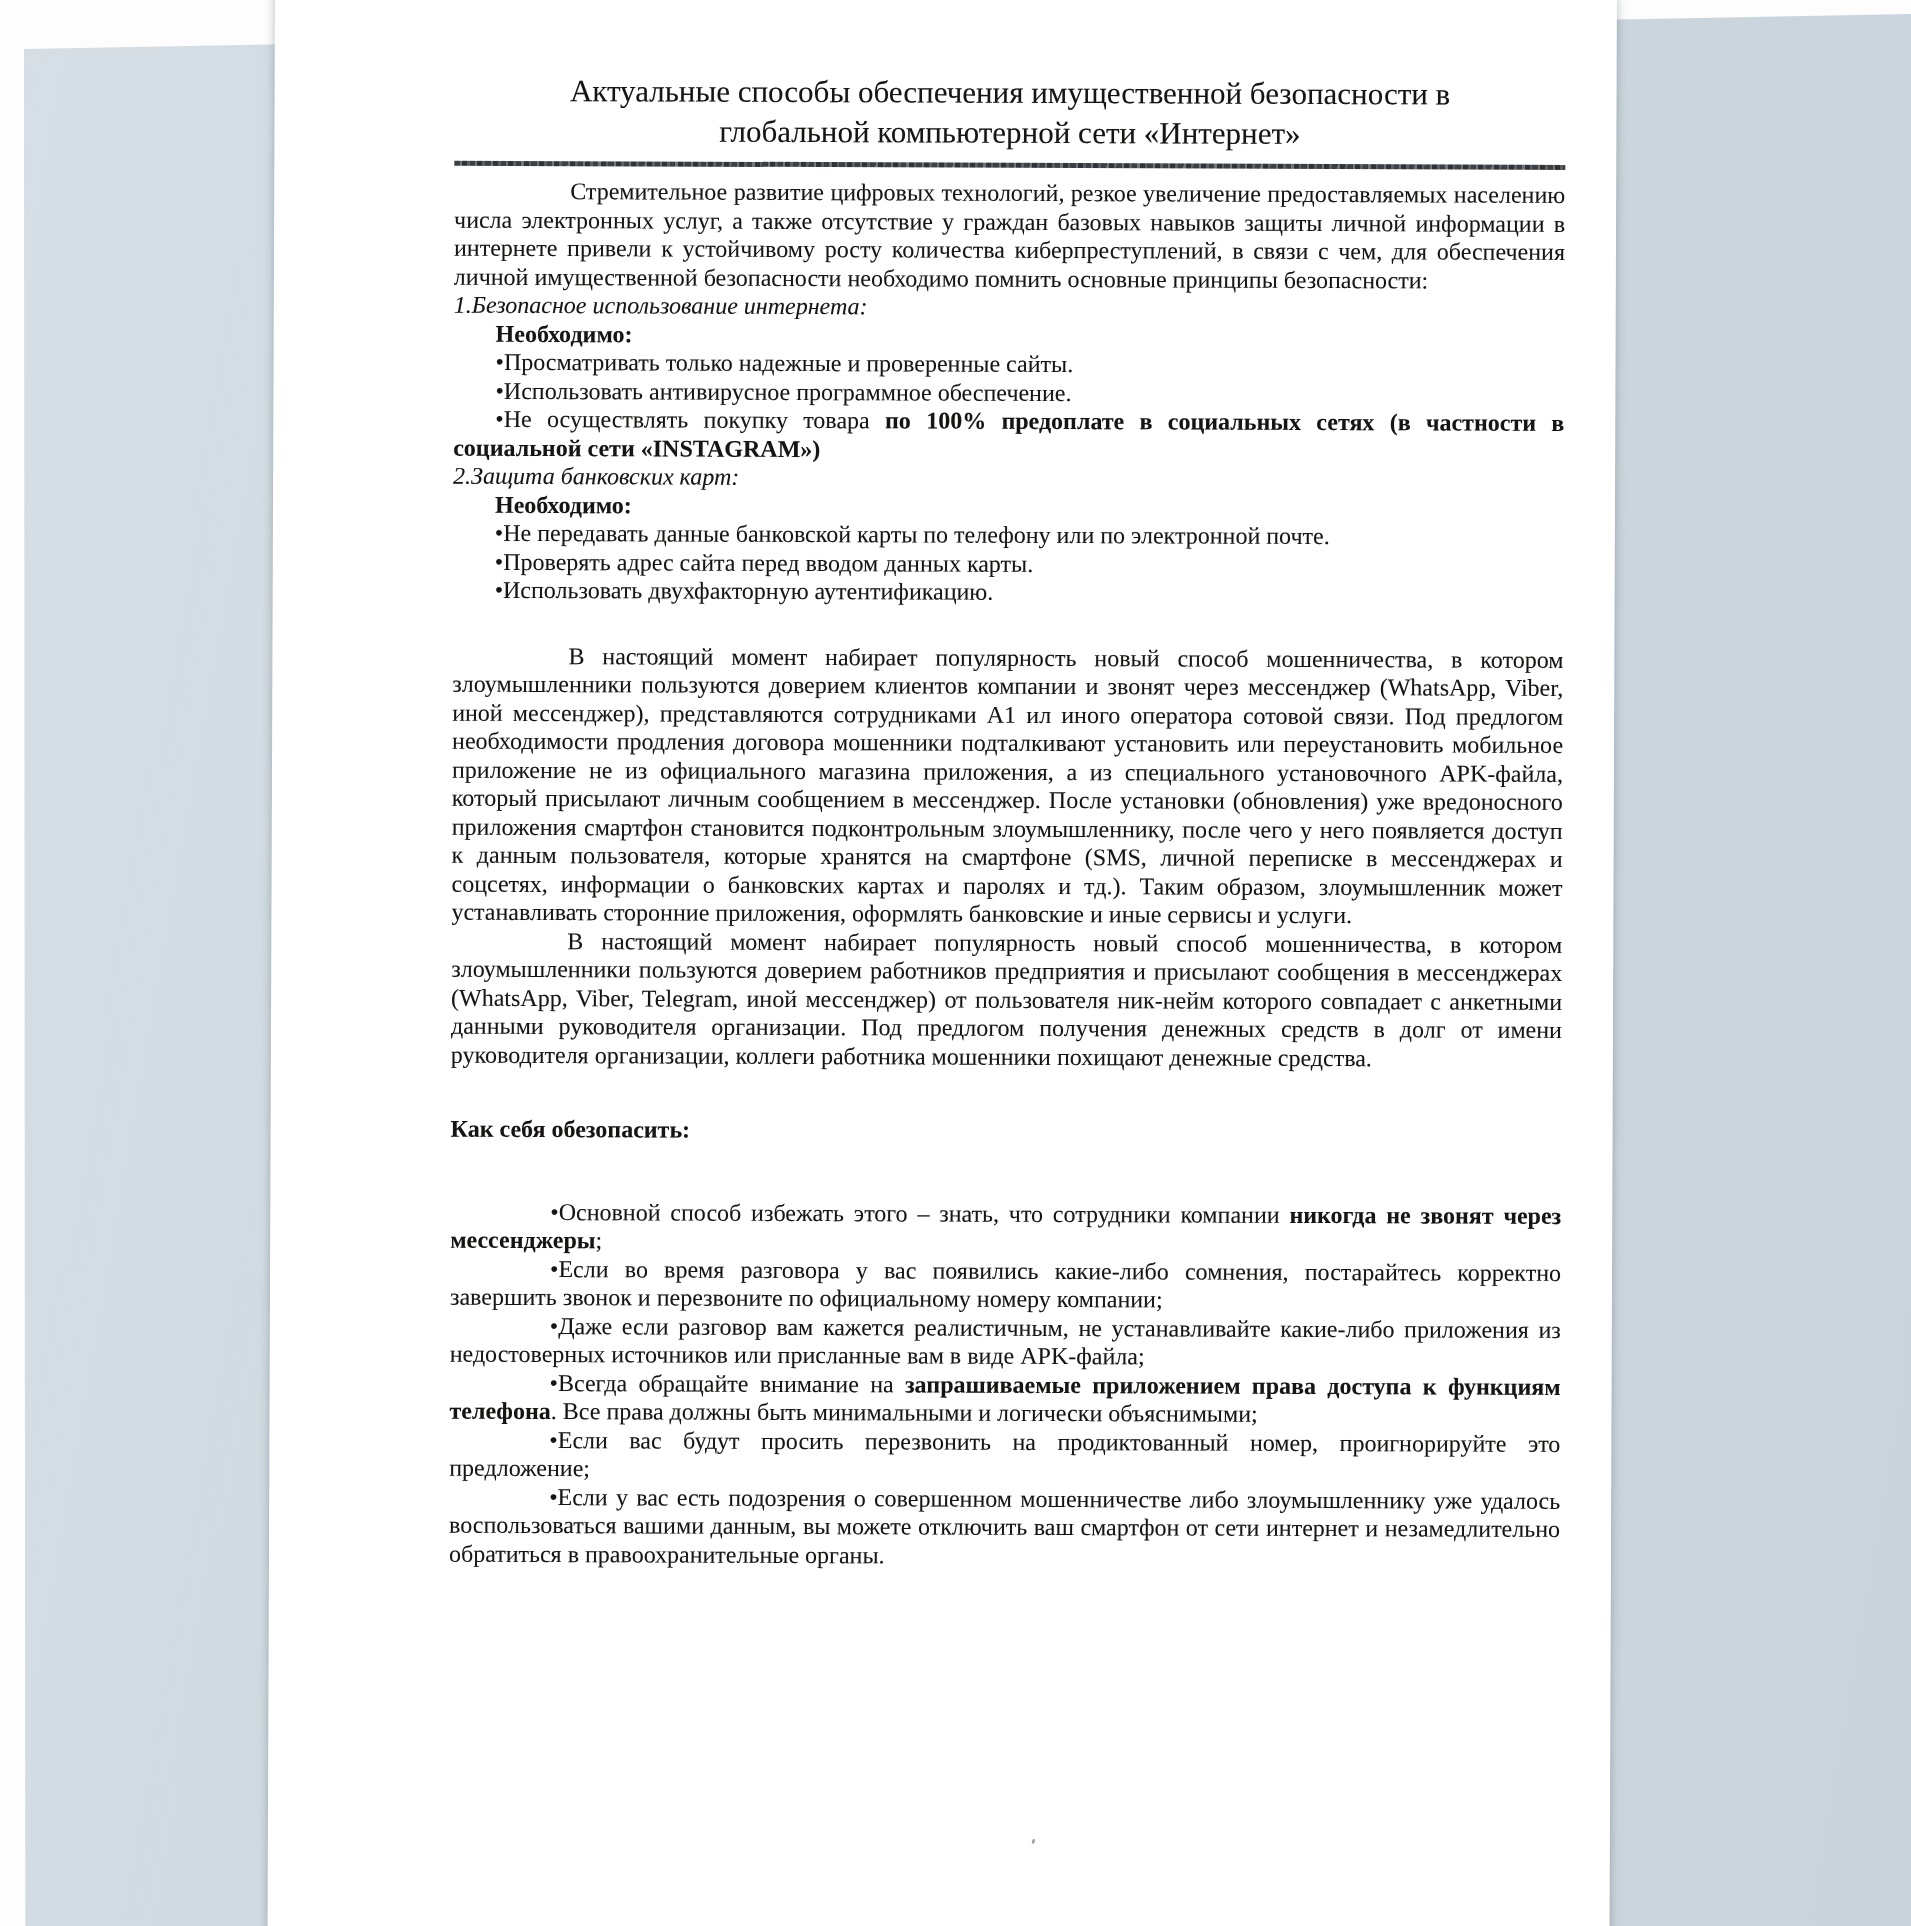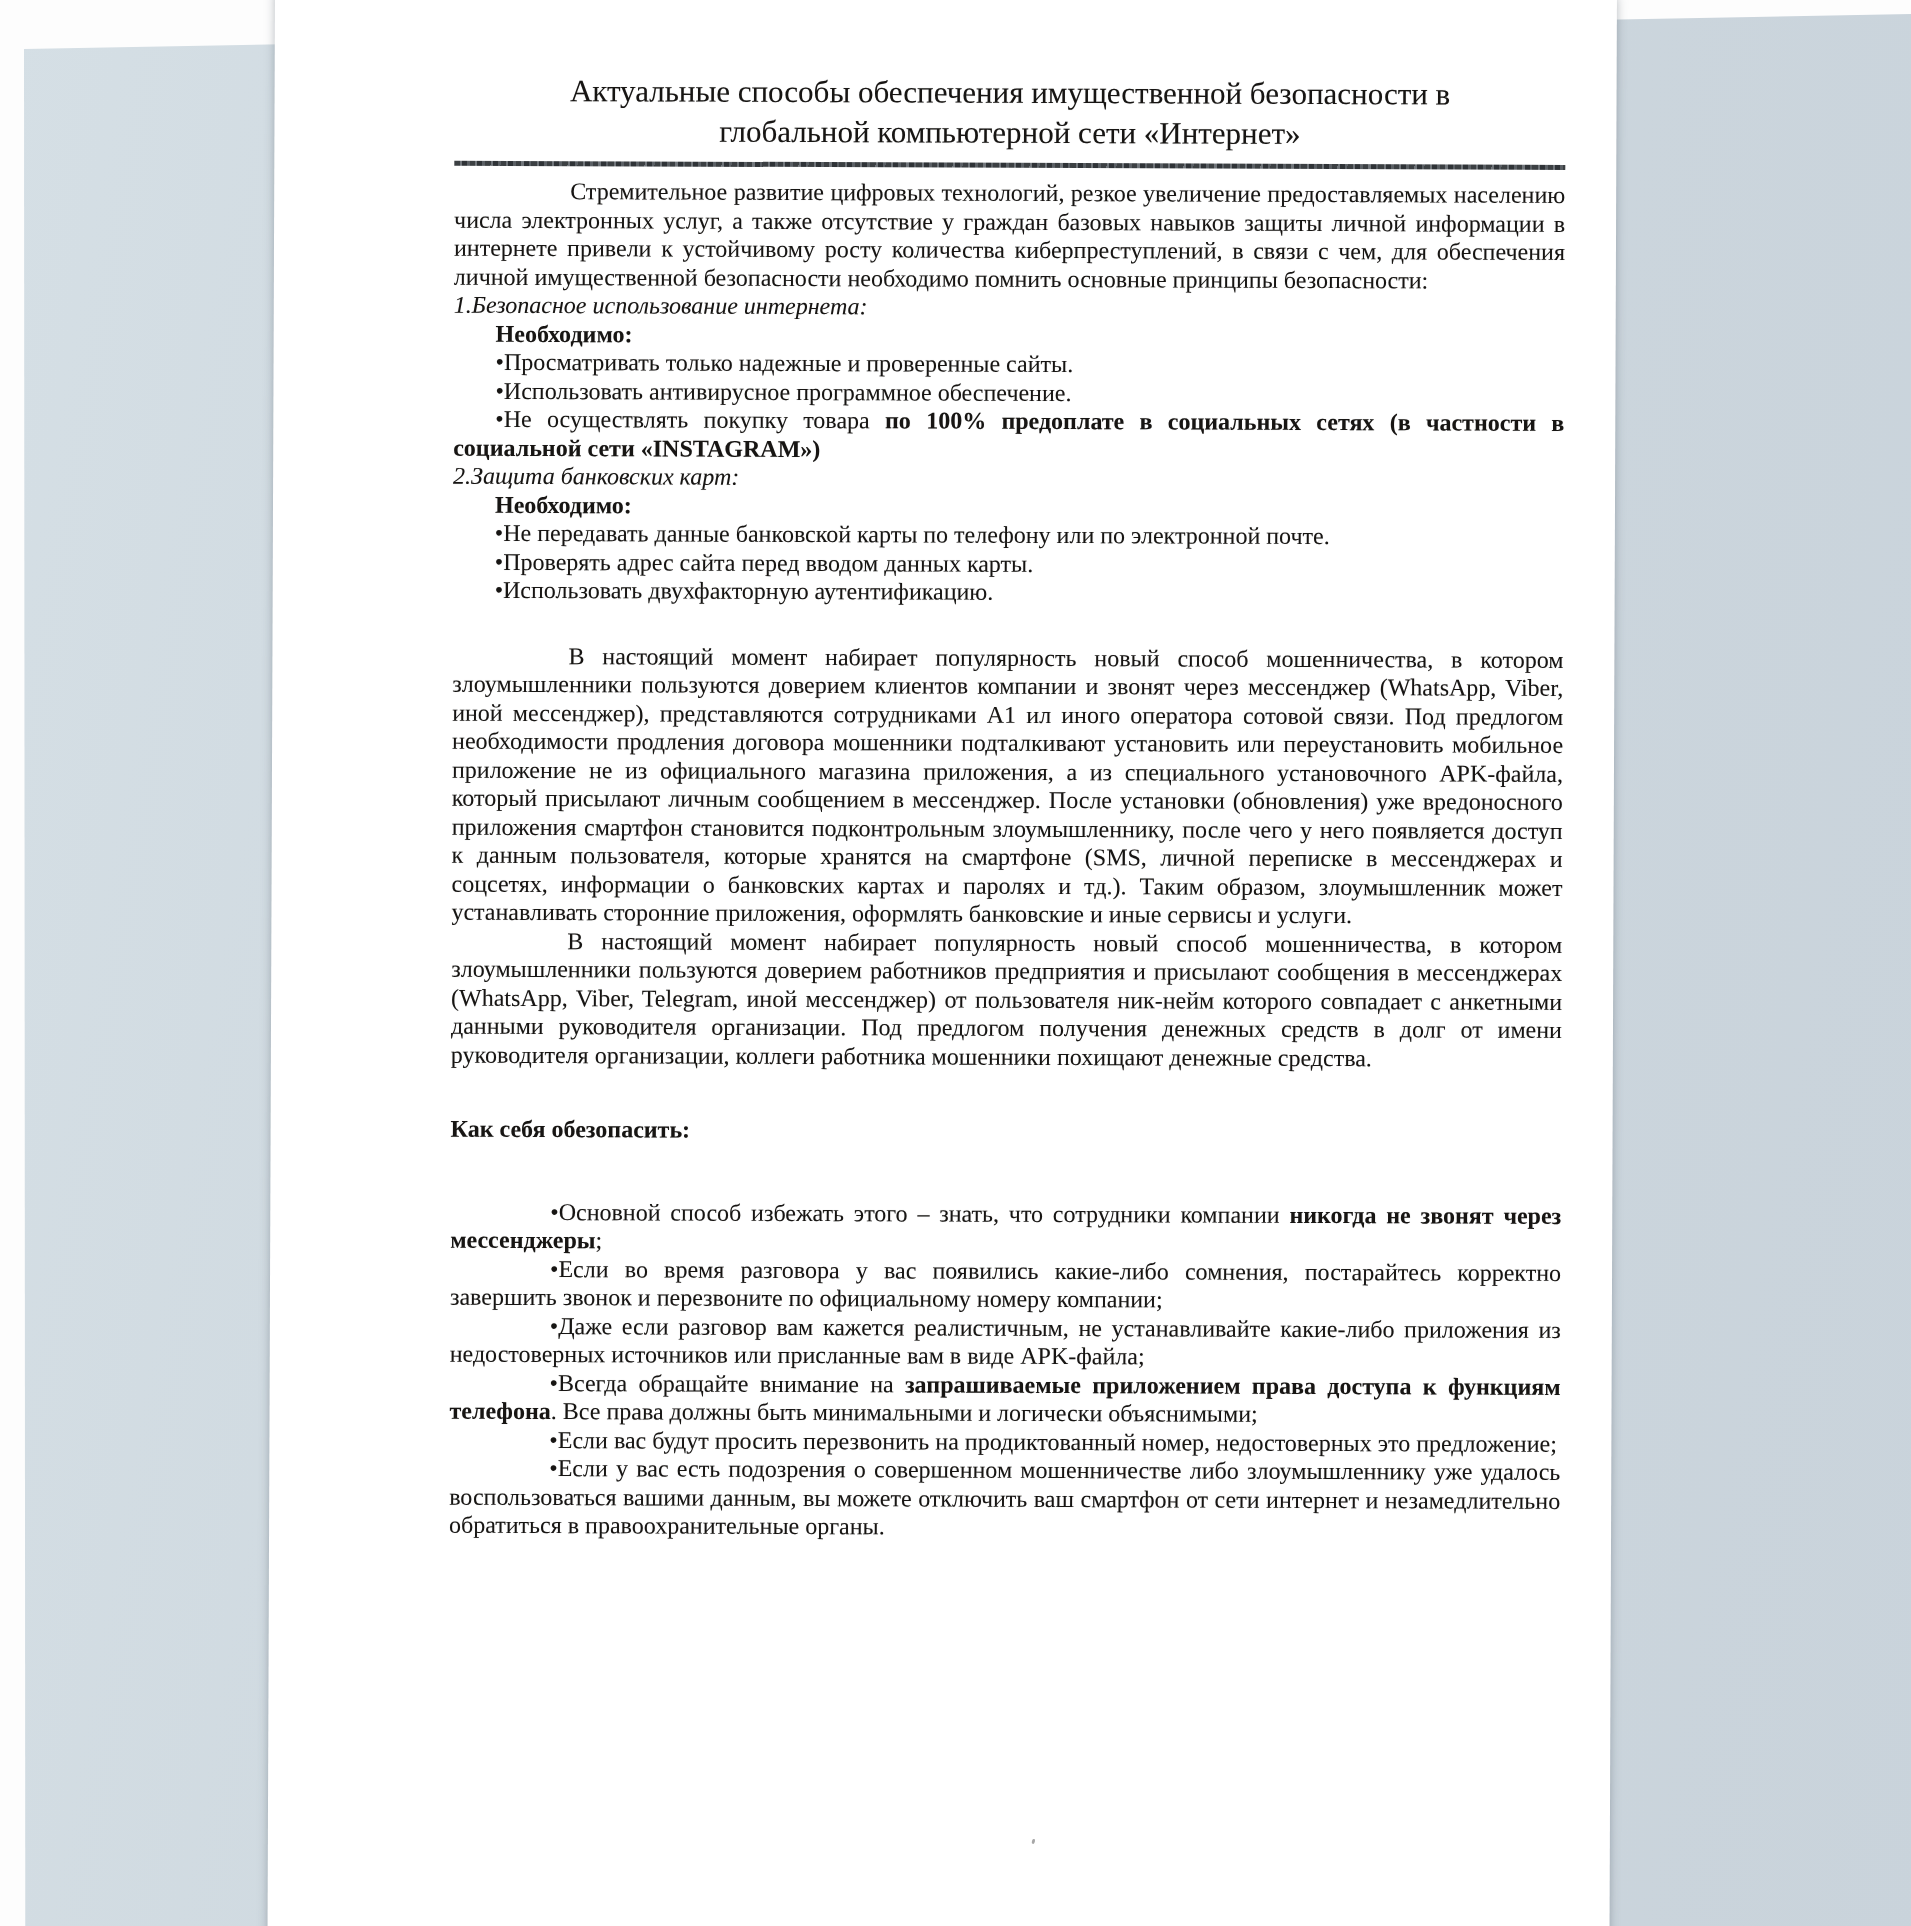--- a/index.html
+++ b/index.html
@@ -88,19 +88,19 @@
 
       <p class="indent gap-para">В настоящий момент набирает популярность новый способ мошенничества, в котором злоумышленники пользуются доверием клиентов компании и звонят через мессенджер (WhatsApp, Viber, иной мессенджер), представляются сотрудниками А1 ил иного оператора сотовой связи. Под предлогом необходимости продления договора мошенники подталкивают установить или переустановить мобильное приложение не из официального магазина приложения, а из специального установочного APK-файла, который присылают личным сообщением в мессенджер. После установки (обновления) уже вредоносного приложения смартфон становится подконтрольным злоумышленнику, после чего у него появляется доступ к данным пользователя, которые хранятся на смартфоне (SMS, личной переписке в мессенджерах и соцсетях, информации о банковских картах и паролях и тд.). Таким образом, злоумышленник может устанавливать сторонние приложения, оформлять банковские и иные сервисы и услуги.</p>
       <p class="indent">В настоящий момент набирает популярность новый способ мошенничества, в котором злоумышленники пользуются доверием работников предприятия и присылают сообщения в мессенджерах (WhatsApp, Viber, Telegram, иной мессенджер) от пользователя ник-нейм которого совпадает с анкетными данными руководителя организации. Под предлогом получения денежных средств в долг от имени руководителя организации, коллеги работника мошенники похищают денежные средства.</p>
 
       <p class="bold gap-head">Как себя обезопасить:</p>
 
       <p class="hang-big gap-first"><span>•Основной способ избежать этого – знать, что сотрудники компании </span><b>никогда не звонят через мессенджеры</b><span>;</span></p>
       <p class="hang-big"><span>•Если во время разговора у вас появились какие-либо сомнения, постарайтесь корректно завершить звонок и перезвоните по официальному номеру компании;</span><b></b><span></span></p>
       <p class="hang-big"><span>•Даже если разговор вам кажется реалистичным, не устанавливайте какие-либо приложения из недостоверных источников или присланные вам в виде APK-файла;</span><b></b><span></span></p>
       <p class="hang-big"><span>•Всегда обращайте внимание на </span><b>запрашиваемые приложением права доступа к функциям телефона</b><span>. Все права должны быть минимальными и логически объяснимыми;</span></p>
-      <p class="hang-big"><span>•Если вас будут просить перезвонить на продиктованный номер, недостоверных это предложение;</span><b></b><span></span></p>
+      <p class="hang-big"><span>•Если вас будут просить перезвонить на продиктованный номер, проигнорируйте это предложение;</span><b></b><span></span></p>
       <p class="hang-big"><span>•Если у вас есть подозрения о совершенном мошенничестве либо злоумышленнику уже удалось воспользоваться вашими данным, вы можете отключить ваш смартфон от сети интернет и незамедлительно обратиться в правоохранительные органы.</span><b></b><span></span></p>
 
     </div>
   </div>
 </div>
 
 
 </body></html>

